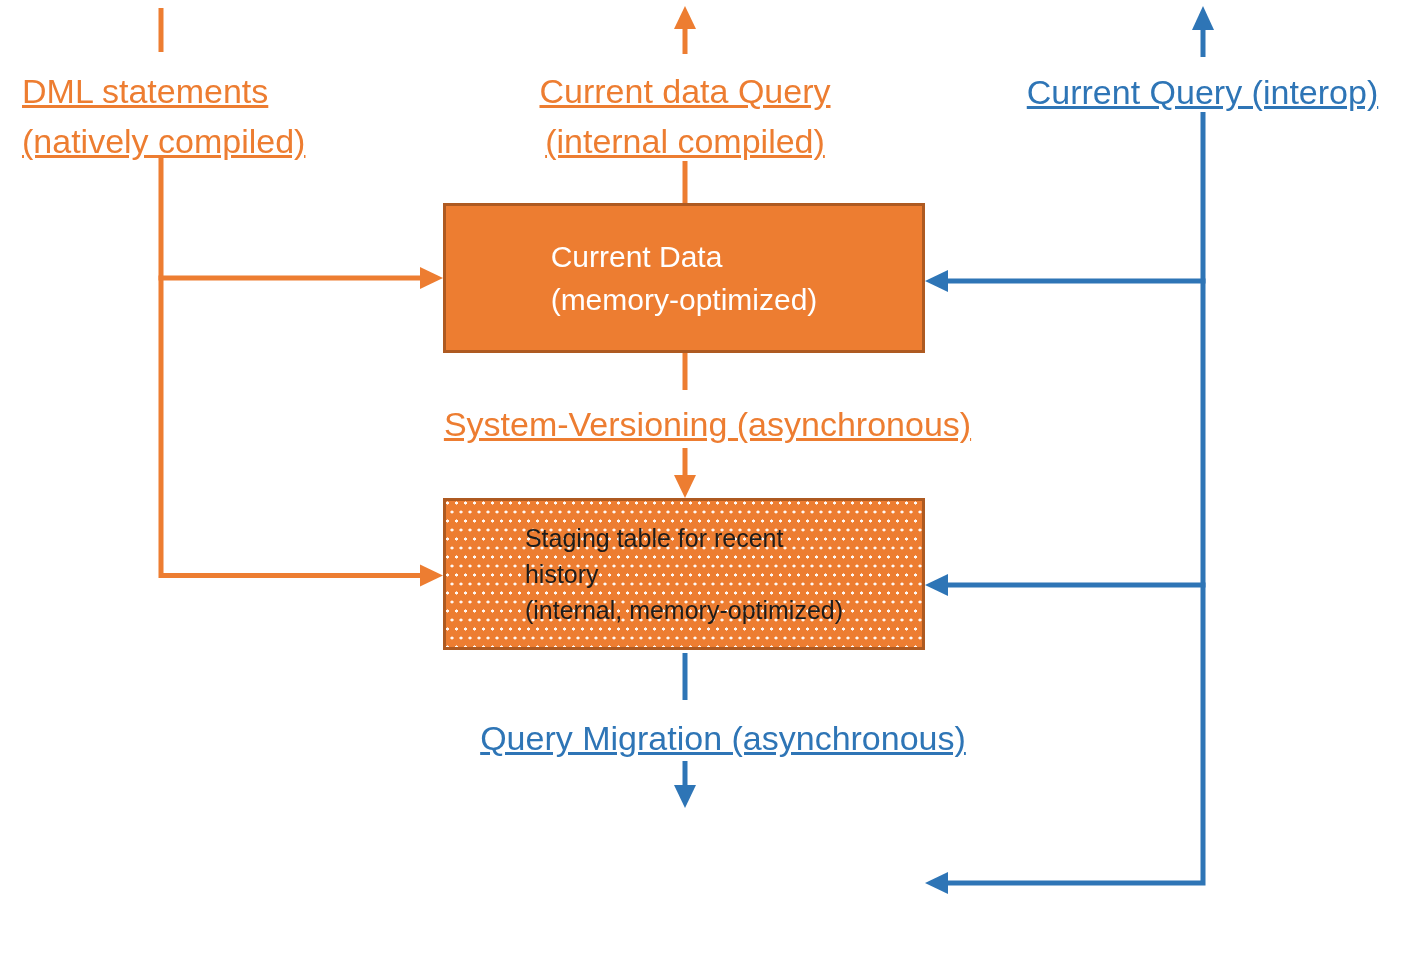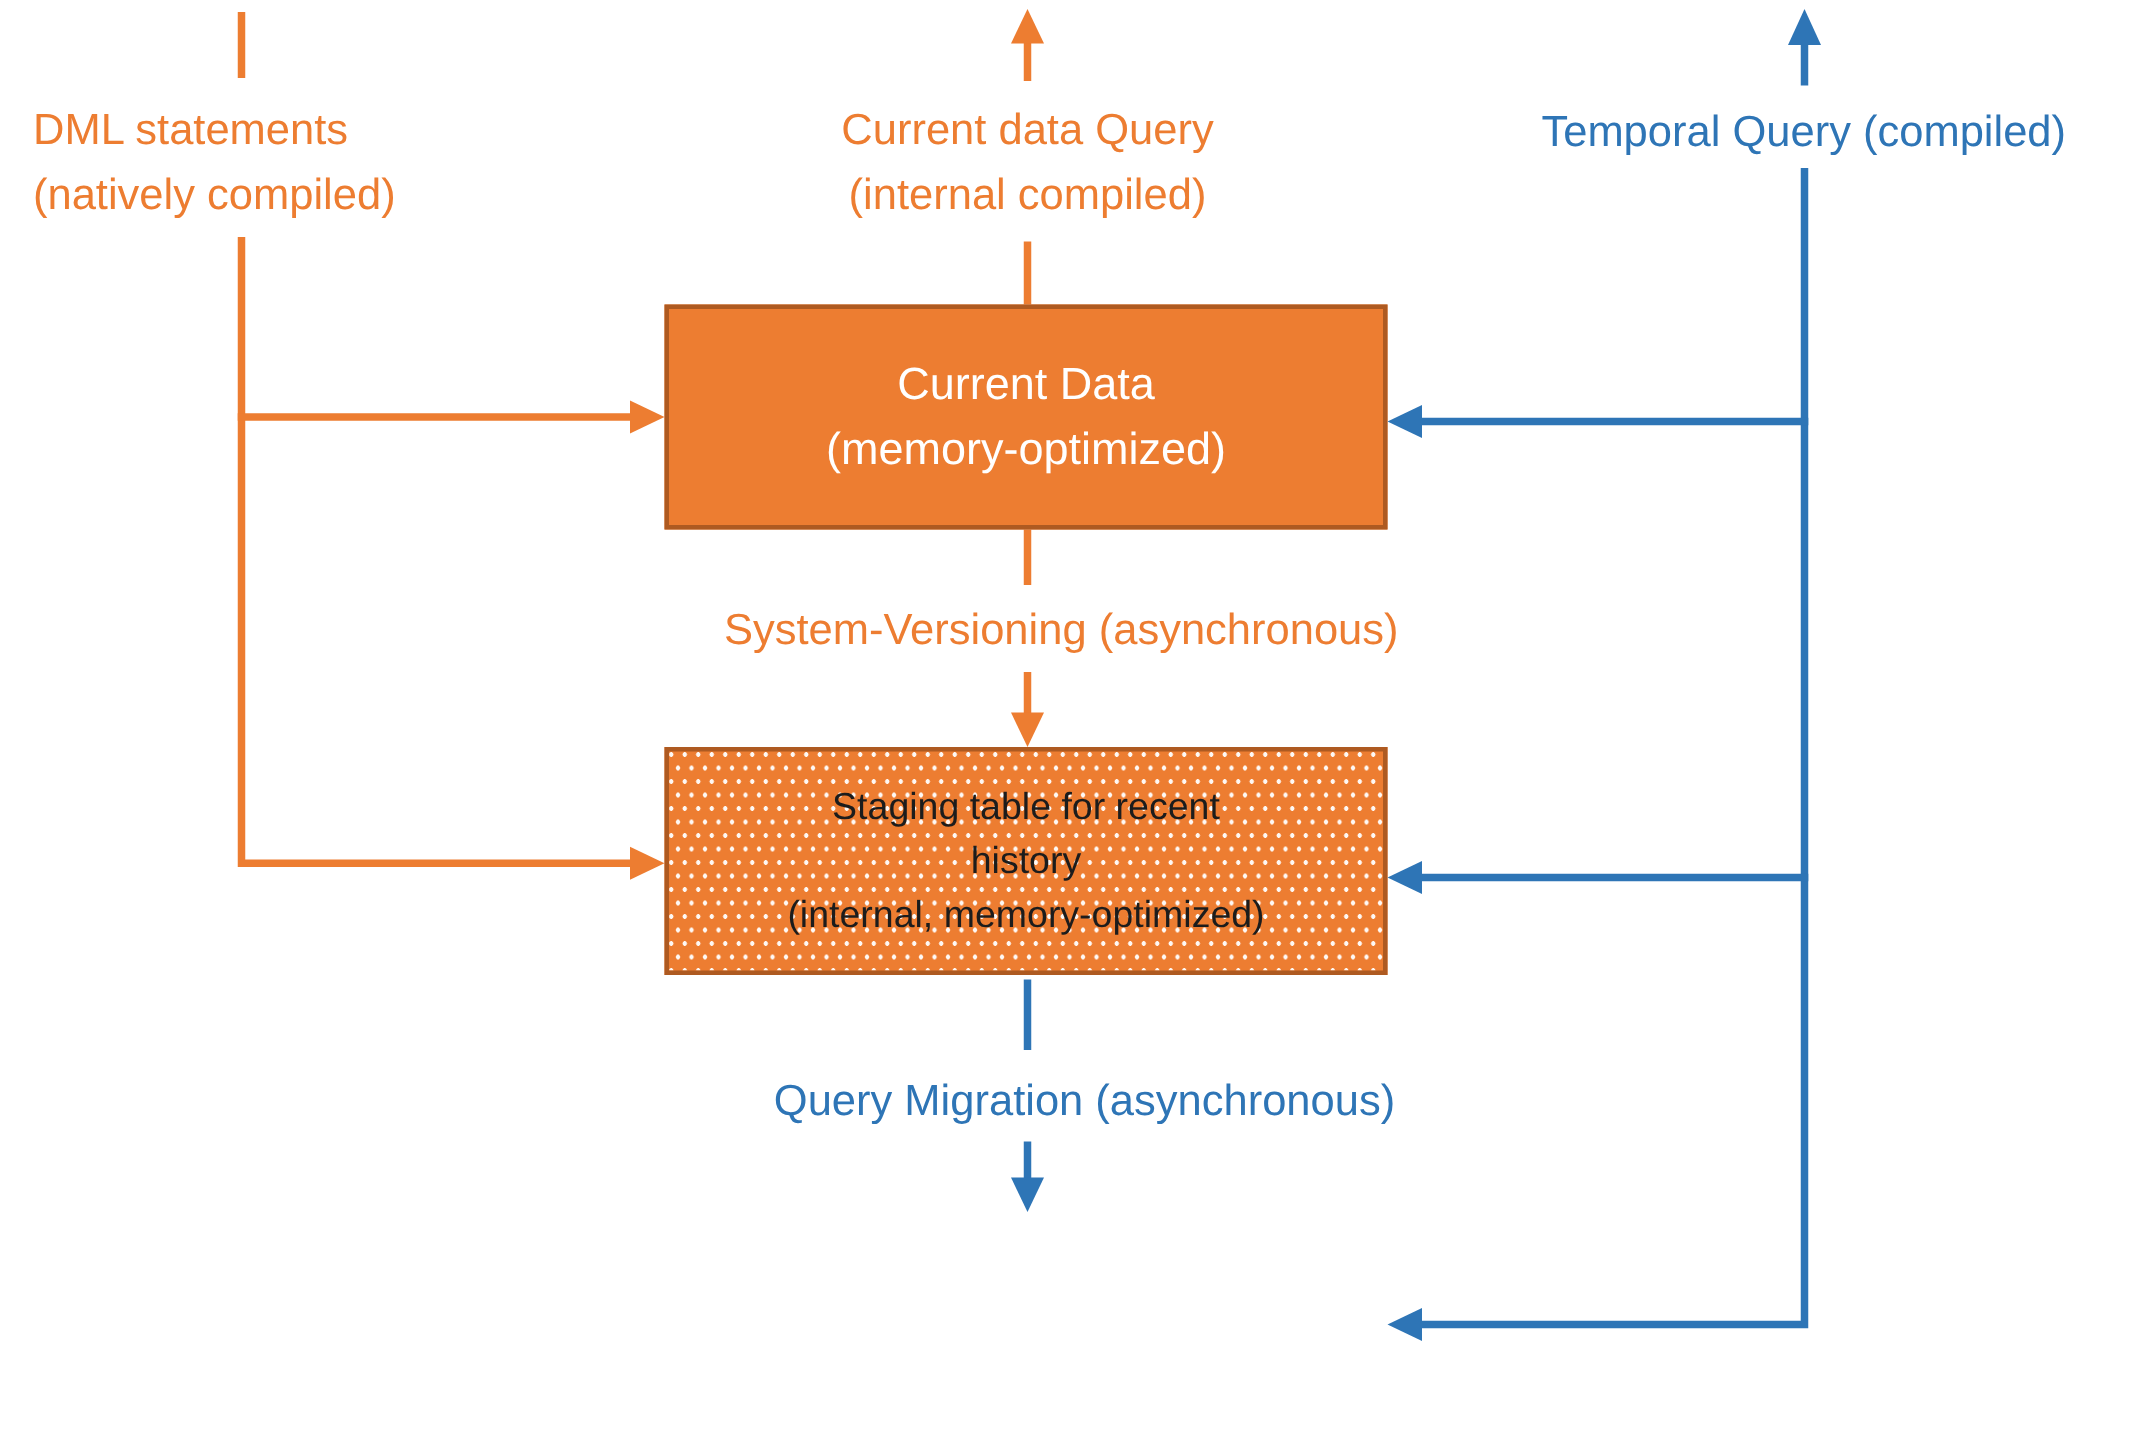--- a/index.html
+++ b/index.html
@@ -22,36 +22,36 @@
     height: 970px;
   }
   .stroke-orange { stroke: var(--orange, #ED7D31); stroke-width: 5; fill: none; }
   .fill-orange   { fill: var(--orange, #ED7D31); stroke: none; }
   .stroke-blue   { stroke: var(--blue, #2E75B6); stroke-width: 5; fill: none; }
   .fill-blue     { fill: var(--blue, #2E75B6); stroke: none; }
 
   .label {
     position: absolute;
     white-space: pre-line;
-    font-size: 29px;
+    font-size: 34px;
     line-height: 1.48;
+    text-decoration: underline;
   }
   .label.orange { color: var(--orange, #ED7D31); }
   .label.blue   { color: var(--blue, #2E75B6); }
   .center { text-align: center; }
 
   .node {
     position: absolute;
     left: 443px;
     width: 482px;
     box-sizing: border-box;
     display: flex;
     align-items: center;
     justify-content: center;
-    text-align: center;
     white-space: pre-line;
     font-size: 30px;
     line-height: 1.45;
   }
   #node-current-data {
     top: 203px;
     height: 150px;
     background: var(--orange, #ED7D31);
     border: 3px solid var(--orange-dark, #AE5A21);
     color: #ffffff;
@@ -116,21 +116,21 @@
     <polygon class="fill-blue" points="925,585 948,574 948,596"></polygon>
     <polygon class="fill-blue" points="925,883 948,872 948,894"></polygon>
   </svg>
 
   <div class="label orange" id="label-dml">DML statements
 (natively compiled)</div>
 
   <div class="label orange center" id="label-current-query">Current data Query
 (internal compiled)</div>
 
-  <div class="label blue center" id="label-temporal-query">Temporal Query (compiled)</div>
+  <div class="label blue center" id="label-temporal-query">Current Query (interop)</div>
 
   <div class="label orange center" id="label-system-versioning">System-Versioning (asynchronous)</div>
 
   <div class="label blue center" id="label-data-migration">Query  Migration (asynchronous)</div>
 
   <div class="node" id="node-current-data">Current Data
 (memory-optimized)</div>
 
   <div class="node" id="node-staging-table">Staging table for recent
 history

